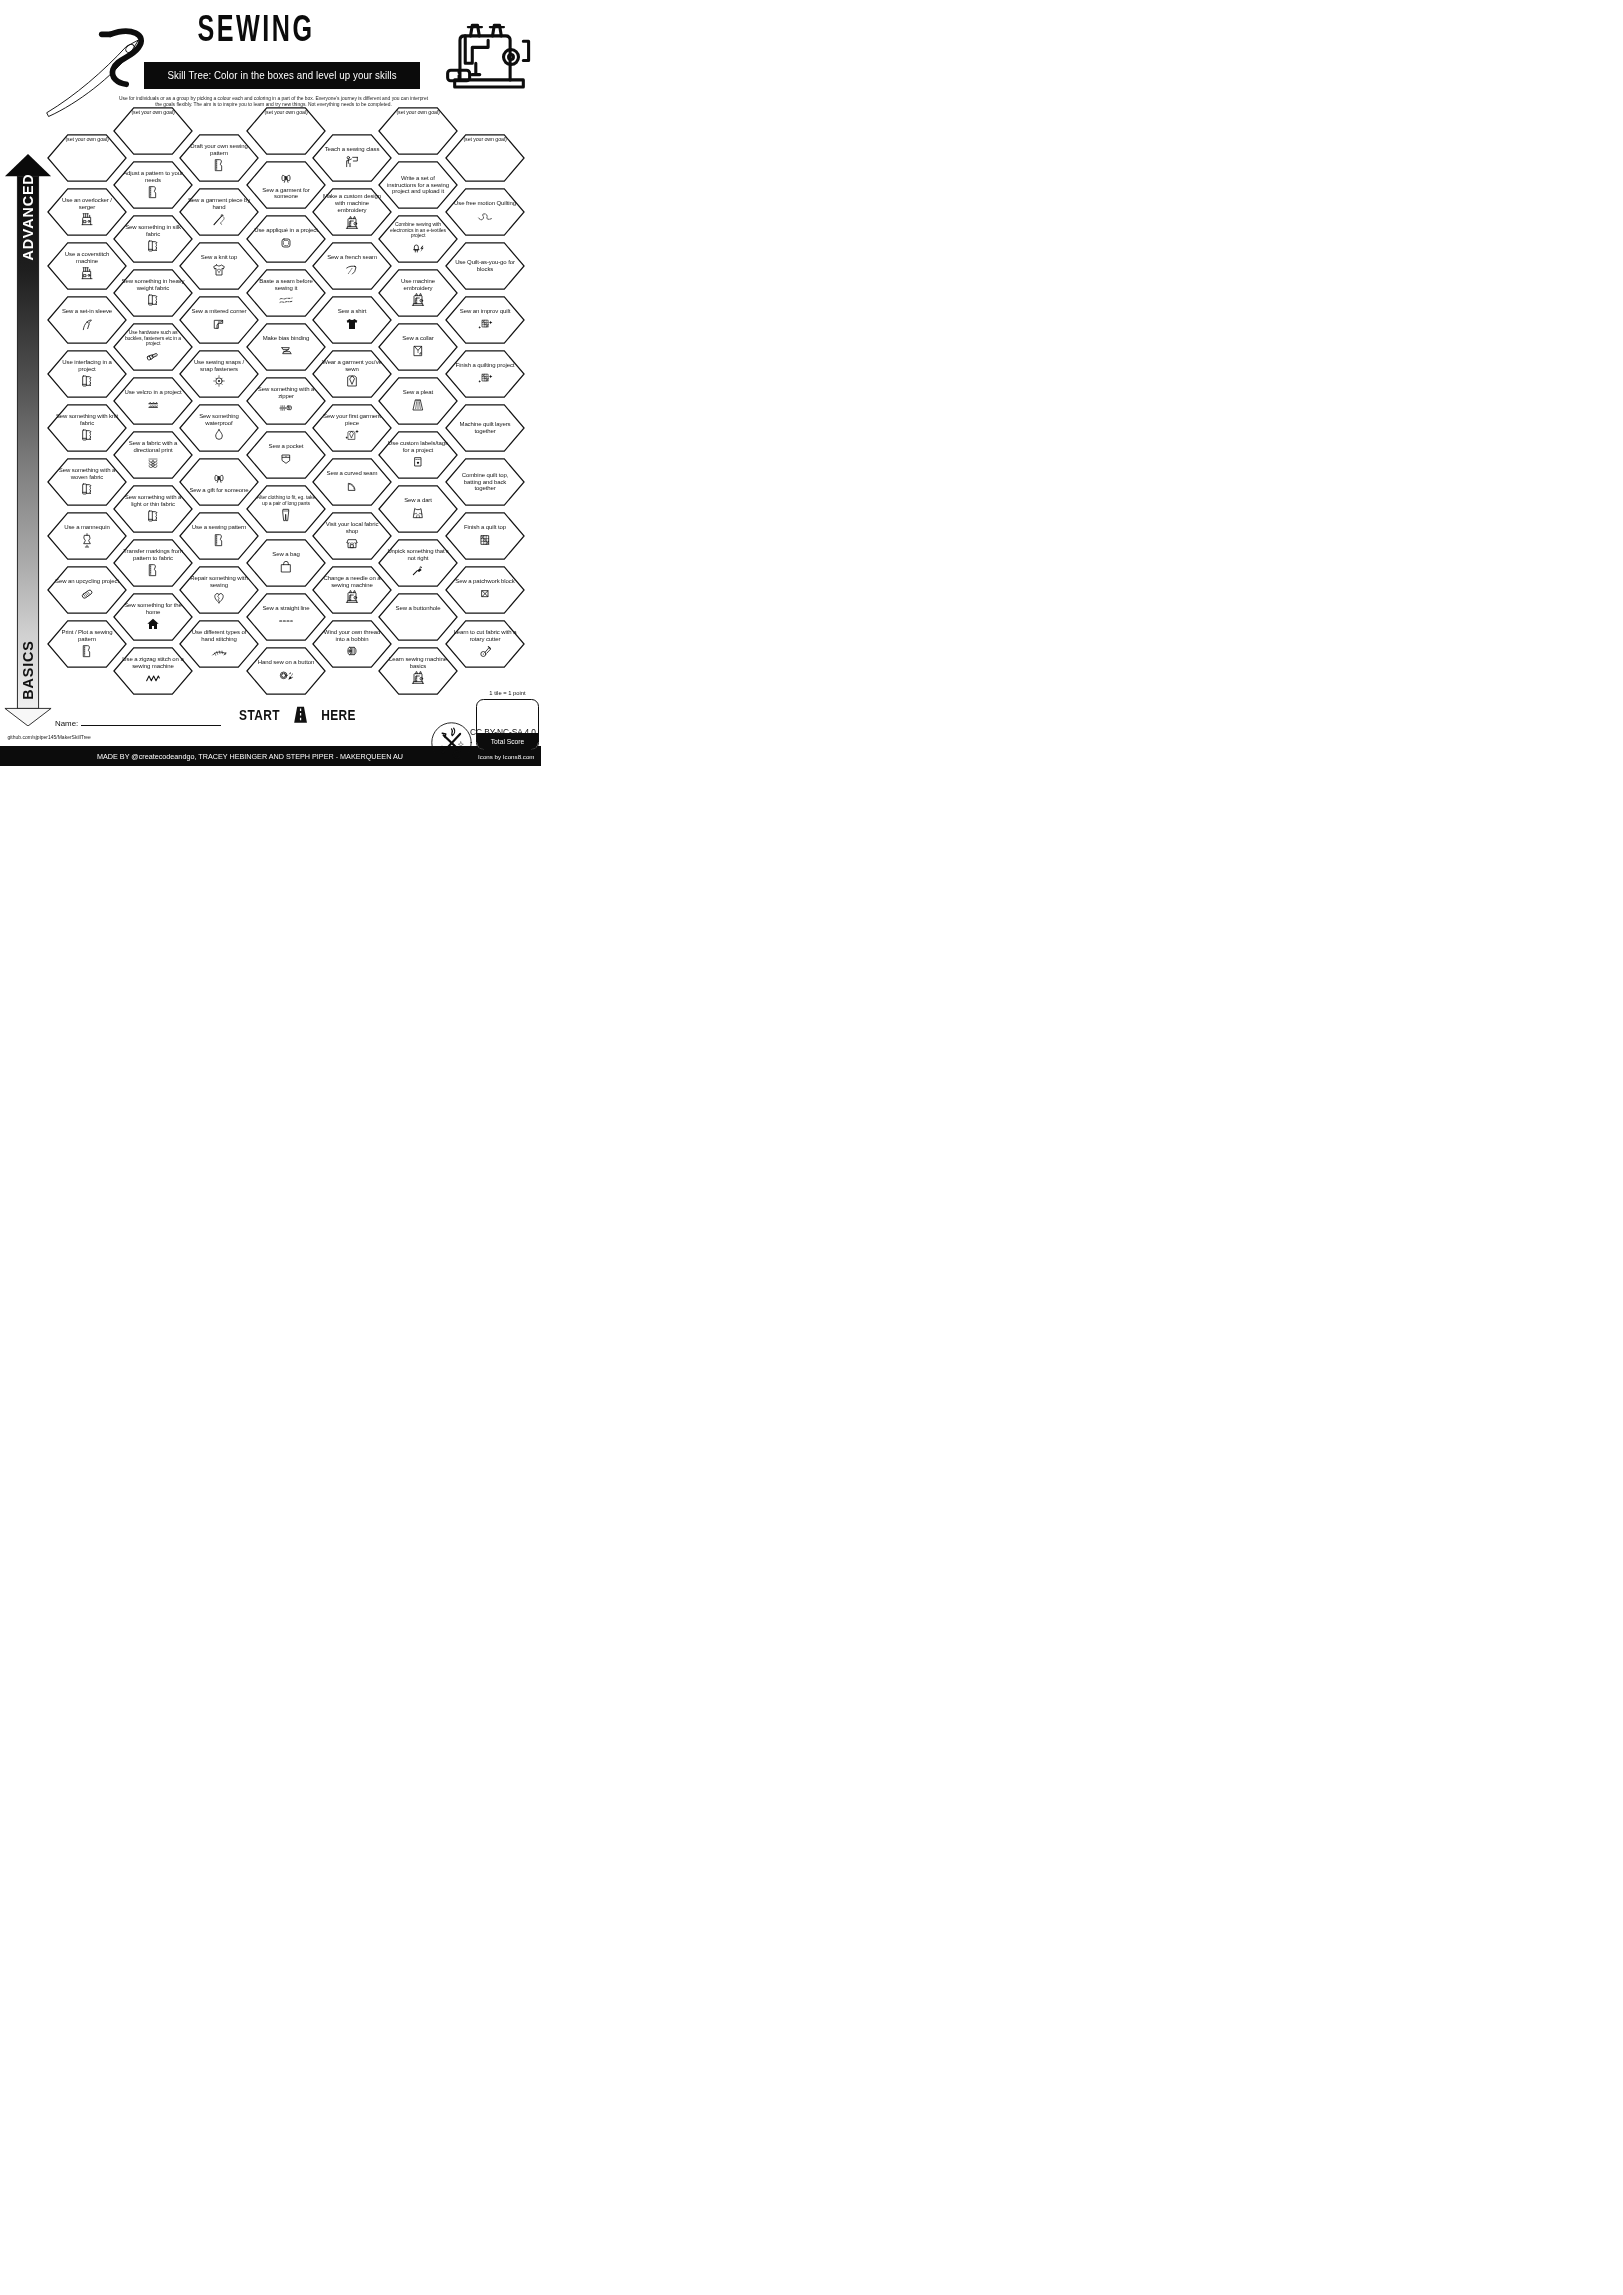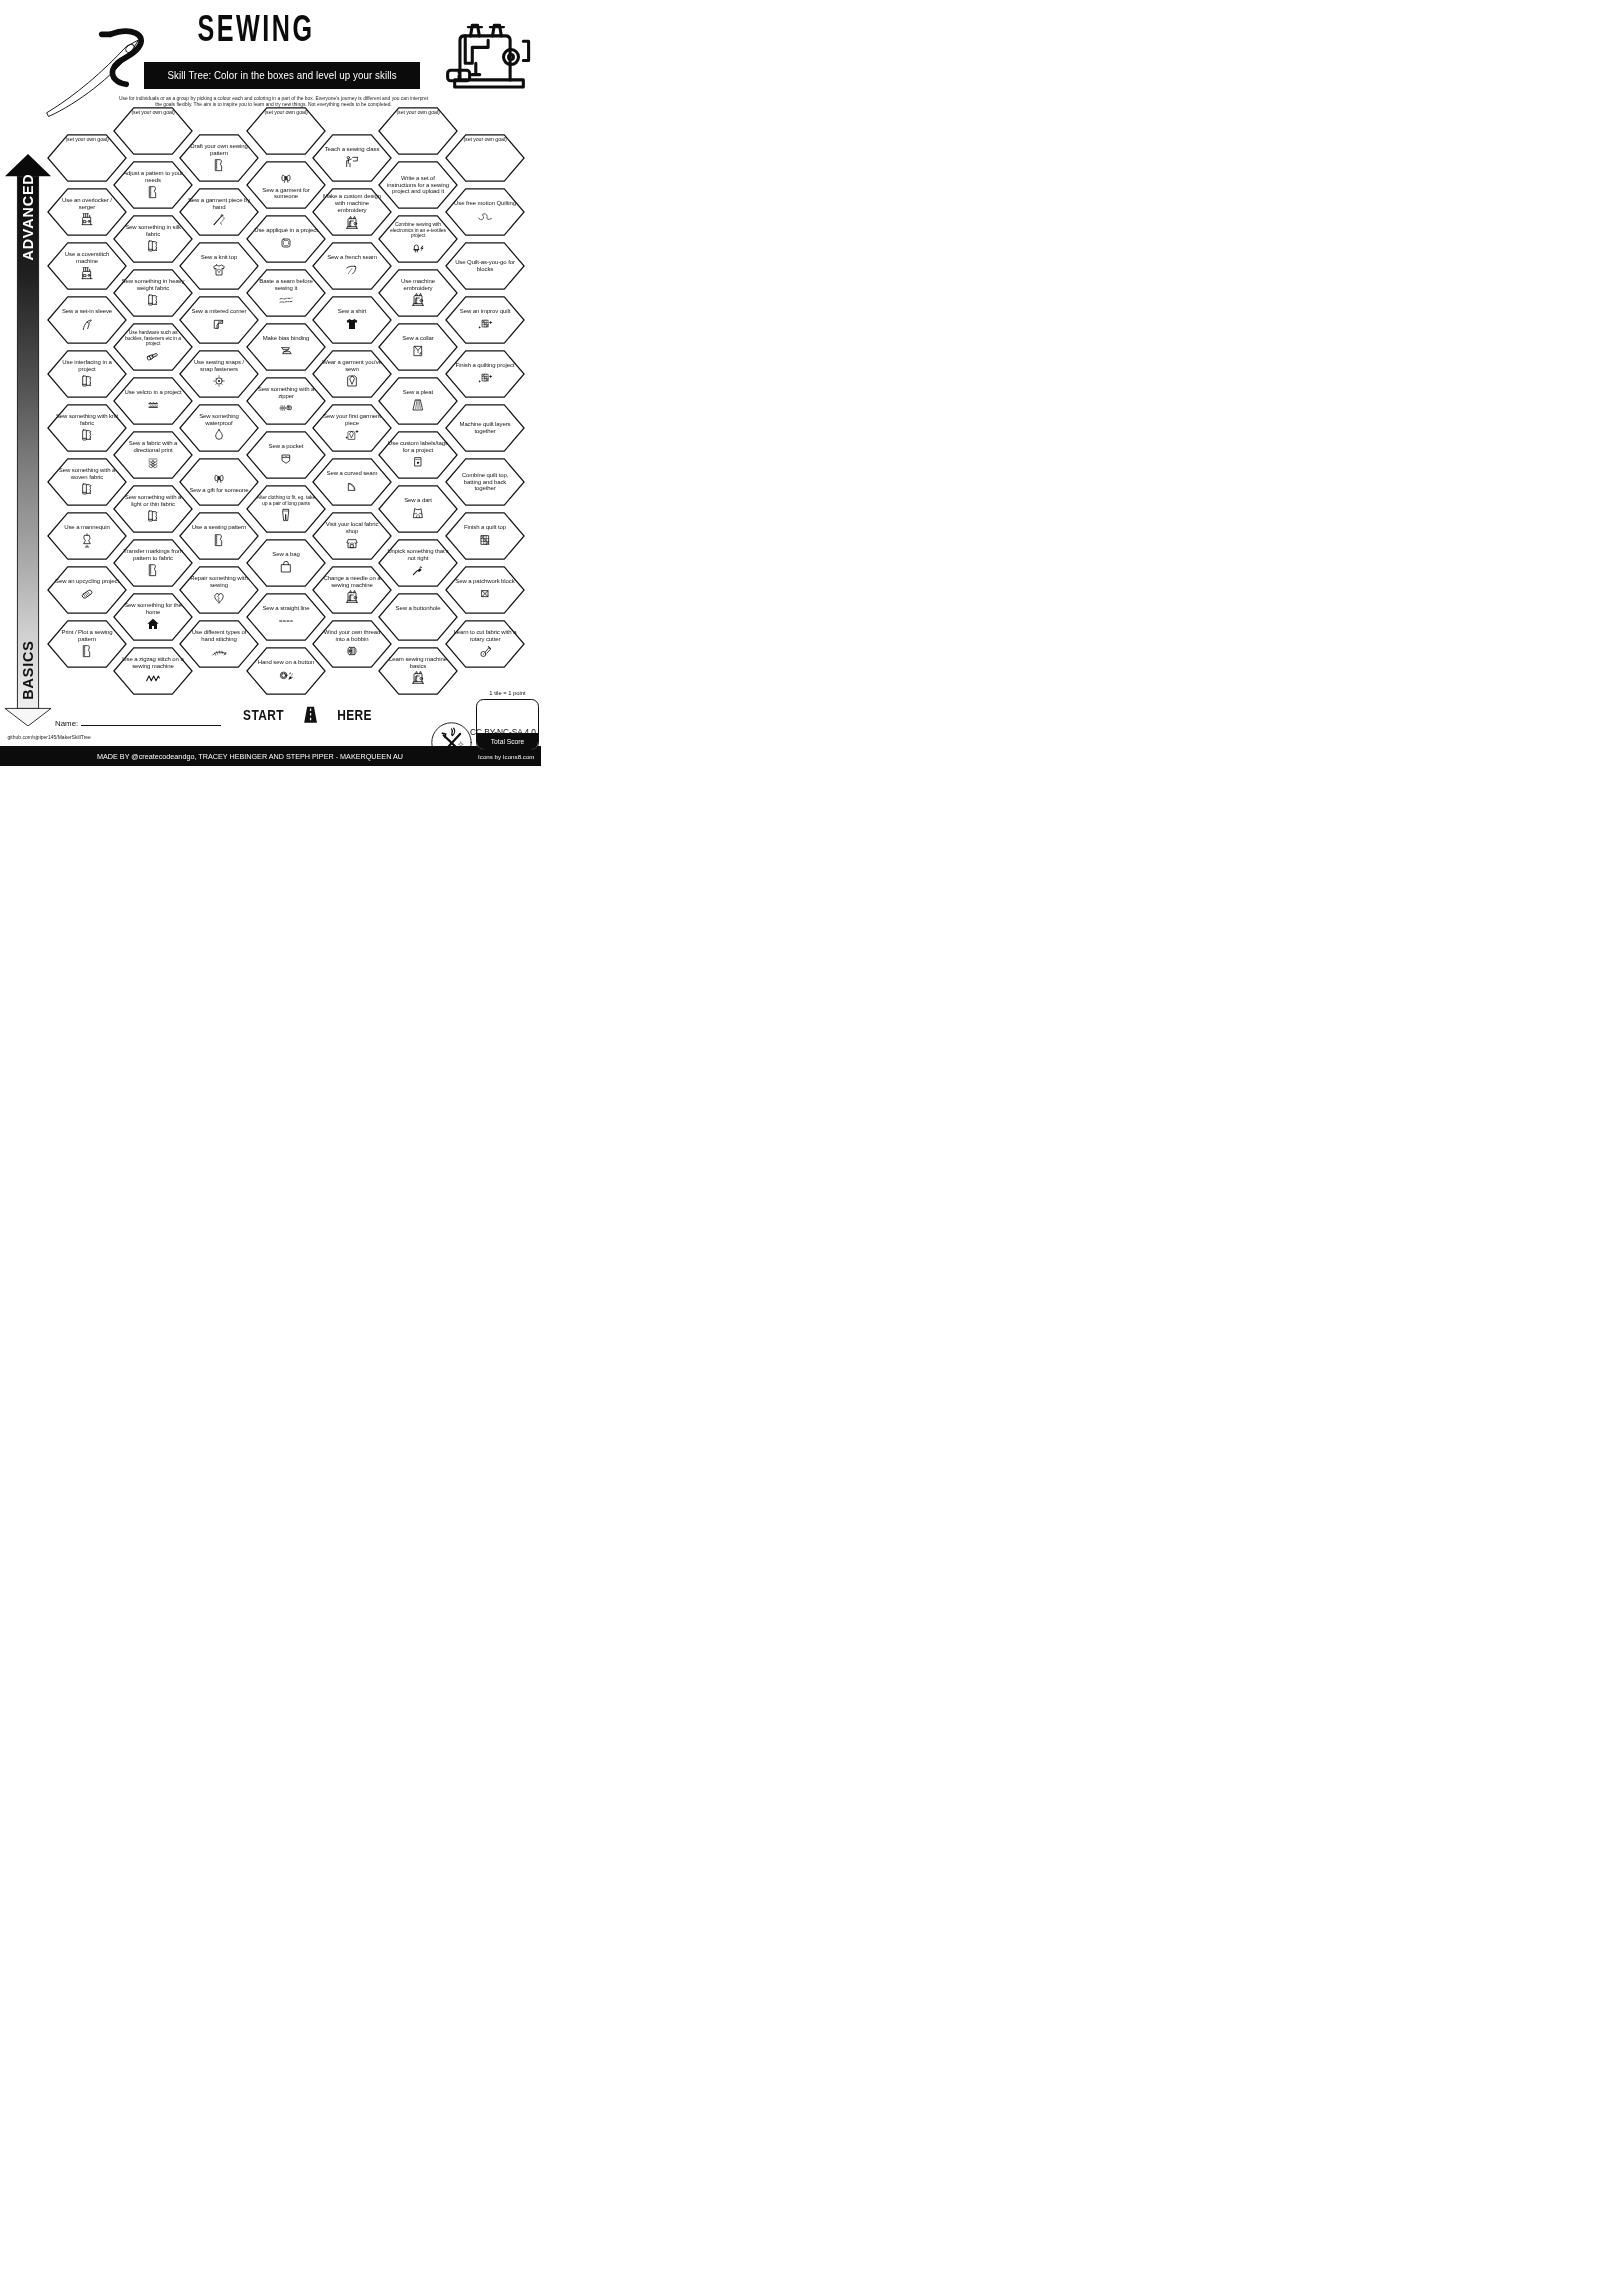--- a/index.html
+++ b/index.html
@@ -44,22 +44,22 @@
   #symbols path,#symbols rect,#symbols circle,#symbols ellipse,#symbols polygon{
        stroke:#111;stroke-width:2.4;fill:none;stroke-linecap:round;stroke-linejoin:round}
   #symbols .f{fill:#111;stroke:none}
   #symbols .w{stroke:#fff}
   #symbols .wf{fill:#fff;stroke:none}
   #symbols .th{stroke-width:3.2}
   #symbols .tn{stroke-width:1.7}
   #symbols .d{stroke-dasharray:3 3}
 
   
-  .start{position:absolute;left:307px;top:705px;transform:translateX(-50%);
-         display:flex;align-items:center;gap:6px}
+  .start{position:absolute;left:297px;top:705px;transform:translateX(-50%);
+         display:flex;align-items:center;gap:0}
   .start .word{font-size:15.3px;font-weight:bold;letter-spacing:0.5px;transform:scaleX(.78);white-space:nowrap}
   .start svg{width:30.5px;height:20.4px}
 
   .namerow{position:absolute;left:55px;top:717px;font-size:7.9px}
   .nameline{display:inline-block;width:140px;border-bottom:1px solid #111;height:8.3px;margin-left:3.2px}
 
   .srcurl{position:absolute;left:7.4px;top:734px;font-size:5px;color:#222}
 
   .tilepoint{position:absolute;left:476px;width:63px;top:690px;text-align:center;font-size:5.8px}
   .scorebox{position:absolute;left:476px;top:699px;width:63px;height:51px;border:1.4px solid #0c0c0c;

